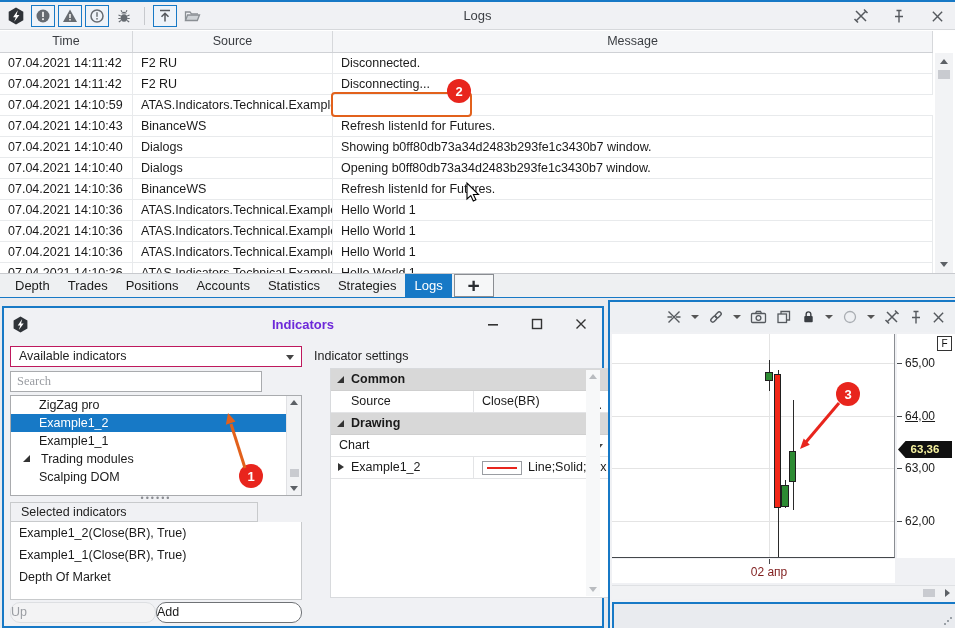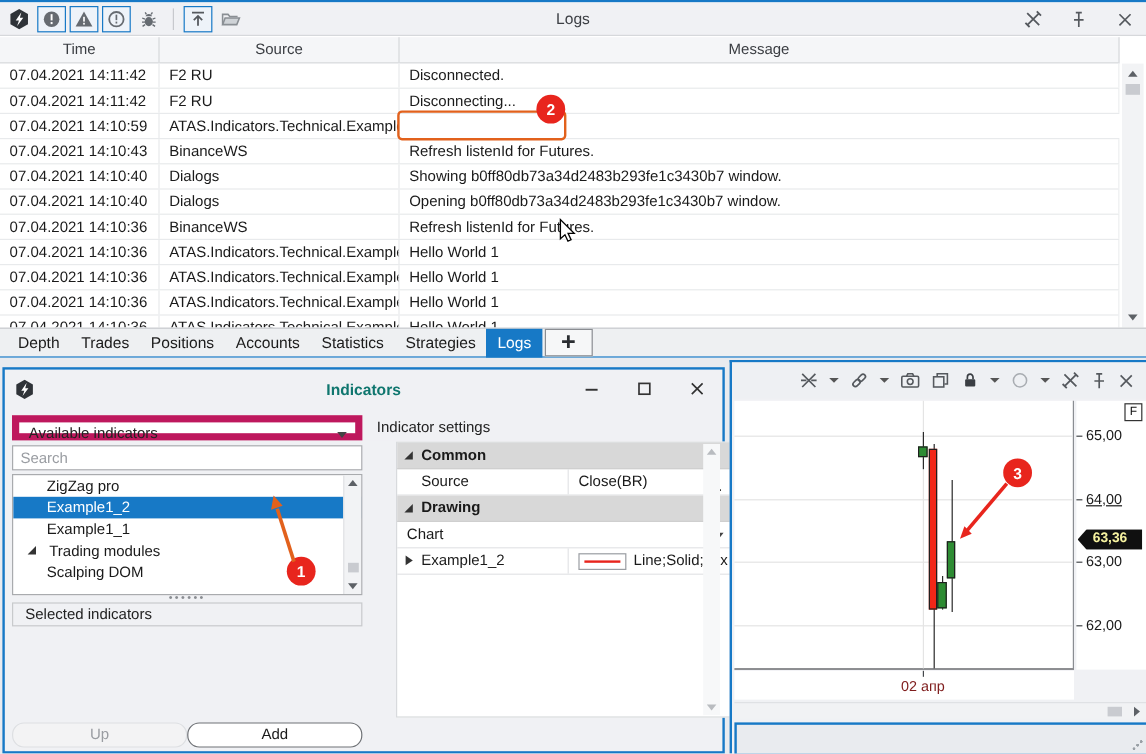--- a/index.html
+++ b/index.html
@@ -38,53 +38,53 @@
             border-top:1px solid #c8cace; display:flex; align-items:center; padding-left:6px; }
   .tab { font-size:13px; color:#1b1b1b; padding:0 9px; height:24px; line-height:24px; }
   .tab.active { background:#1779c6; color:#fff; }
   .tab-plus { width:40px; height:23px; margin-left:2px; border:1px solid #8a8d92; background:#f6f7f8;
               display:flex; align-items:center; justify-content:center; font-size:21px; font-weight:bold; color:#2a2d31; line-height:18px; }
 
   
   .dialog { position:absolute; left:2px; top:306px; width:602px; height:322px; background:#f0f1f4;
             border:2px solid #1779c6; }
   .dlg-title { position:absolute; left:0; top:0; width:100%; height:32px; display:flex; align-items:center; }
-  .dlg-title .cap { position:absolute; left:0; right:0; text-align:center; font-size:13px; font-weight:bold; color:#0f766e; }
+  .dlg-title .cap { position:absolute; left:0; right:0; text-align:center; font-size:13px; font-weight:bold; color:#6d28d9; }
   .dlg-logo { margin-left:8px; }
   .dlg-btns { position:absolute; right:14px; top:0; height:32px; display:flex; gap:30px; align-items:center; }
   .dlg-btn { width:14px; height:14px; display:flex; align-items:center; justify-content:center; }
 
-  .combo { position:absolute; left:6px; top:38px; width:292px; height:21px; background:#fff; border:6px solid #be185d;
+  .combo { position:absolute; left:6px; top:38px; width:292px; height:21px; background:#fff; border:1px solid #be185d;
            font-size:12.5px; color:#222; line-height:19px; padding-left:8px; }
   .combo .caret { position:absolute; right:7px; top:8px; width:0; height:0;
                   border-left:4px solid transparent; border-right:4px solid transparent; border-top:5px solid #444; }
-  .search { position:absolute; left:6px; top:63px; width:292px; height:21px; border:1px solid #a9abae;
-            font-size:12.5px; padding-left:6px; color:#222; font-family:Liberation Sans, sans-serif; }
+  .search { position:absolute; left:6px; top:63px; width:252px; height:21px; border:1px solid #a9abae;
+            font-size:12.5px; padding-left:6px; color:#222; font-family:Liberation Serif, serif; }
   .search::placeholder { color:#9a9da2; }
 
   .tree { position:absolute; left:6px; top:87px; width:292px; height:101px; background:#fff; border:1px solid #a9abae; overflow:hidden; }
   .tree-item { height:18px; line-height:18px; font-size:12.5px; color:#1a1a1a; white-space:nowrap; position:relative; }
   .tree-item.child { padding-left:28px; }
   .tree-item.group { padding-left:30px; }
   .tree-item.selected { background:#1779c6; color:#fff; }
   .exp-open { position:absolute; left:12px; top:5px; width:0; height:0;
               border-right:7px solid #333; border-top:7px solid transparent; }
   .tree-scroll { position:absolute; right:0; top:0; width:15px; height:100%; background:#f2f3f5; border-left:1px solid #e0e1e4; }
   .tree-scroll .arrow-up { left:3px; top:4px; }
   .tree-scroll .arrow-dn { left:3px; bottom:4px; }
   .tree-thumb { position:absolute; left:3px; bottom:18px; width:9px; height:8px; background:#c9cbd0; }
 
   .splitter { position:absolute; left:6px; top:188px; width:292px; height:6px; text-align:center;
               font-size:9px; letter-spacing:2px; color:#8a8d92; line-height:5px; }
-  .sel-header { position:absolute; left:6px; top:194px; width:292px; height:20px; background:#f0f1f4;
+  .sel-header { position:absolute; left:6px; top:194px; width:248px; height:20px; background:#f0f1f4;
                 border:1px solid #c8cacc; font-size:12.5px; color:#222; line-height:18px; padding-left:10px; }
   .sel-list { position:absolute; left:6px; top:214px; width:292px; height:78px; background:#fff; border:1px solid #c8cacc; border-top:none; }
   .sel-item { height:22px; line-height:22px; font-size:12.5px; color:#1a1a1a; padding-left:8px; }
   .btn-row { position:absolute; left:6px; top:294px; width:292px; height:21px; display:flex; }
-  .btn { flex:1; font-size:12.5px; text-align:center; line-height:19px;border-radius:10px; }
+  .btn { flex:1; font-size:12.5px; text-align:left; line-height:19px;border-radius:10px; }
   .btn.disabled { background:#f3f3f4; color:#9a9da2; border:1px solid #dddfe2; }
   .btn.normal { background:#fff; color:#1a1a1a; border:1px solid #6f7276; }
 
   .set-header { position:absolute; left:302px; top:38px; width:282px; height:21px; font-size:12.5px; color:#222;
                 line-height:21px; padding-left:8px; background:#f0f1f4; }
   .set-grid { position:absolute; left:302px; top:60px; width:282px; height:230px; background:#fff; border:1px solid #d8dadd;margin-left:24px; }
   .set-row { height:22px; display:flex; border-bottom:1px solid #e3e4e6; position:relative; }
   .set-row.group { background:#d8d8d8; border-bottom:1px solid #cfcfcf; }
   .set-row .lab { width:143px; font-size:12.5px; color:#1a1a1a; line-height:21px; padding-left:20px; position:relative;
                   border-right:1px solid #e3e4e6; white-space:nowrap; }
@@ -343,20 +343,25 @@
         <div class="tree-item child"><span>Scalping DOM</span></div>
         <div class="tree-scroll">
         <span class="arrow-up"></span>
         <span class="tree-thumb"></span>
         <span class="arrow-dn"></span>
       </div>
     </div>
 
     <div class="splitter">••••••</div>
     <div class="sel-header">Selected indicators</div>
+    <div class="sel-list" id="sel-list">
+        <div class="sel-item">Example1_2(Close(BR), True)</div>
+        <div class="sel-item">Example1_1(Close(BR), True)</div>
+        <div class="sel-item">Depth Of Market</div>
+      </div>
 
     <div class="btn-row">
       <span class="btn disabled">Up</span>
       <span class="btn normal">Add</span>
     </div>
 
     <div class="set-header">Indicator settings</div>
     <div class="set-grid" id="set-grid">
         <div class="set-row group">
           <div class="lab"><span class="g-exp"></span><span>Common</span></div>

